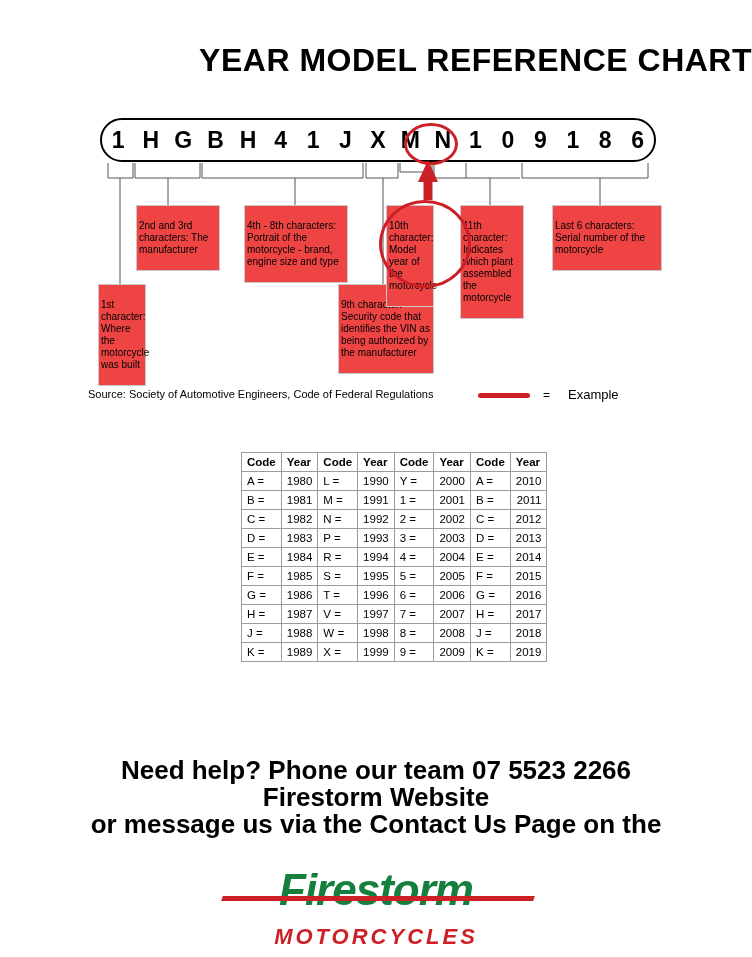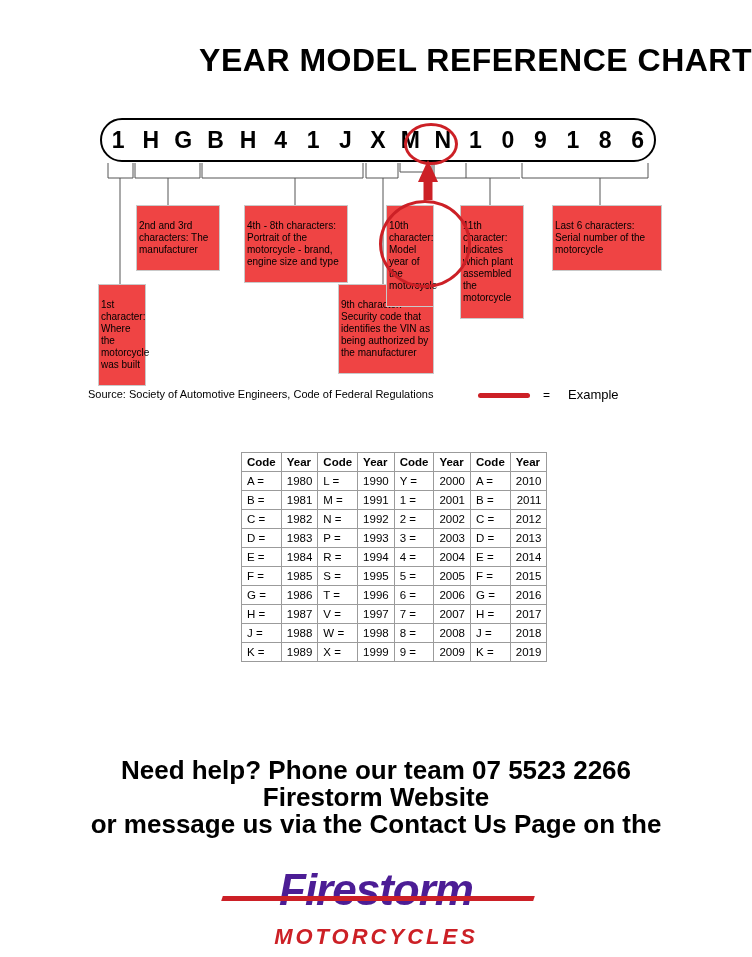--- a/index.html
+++ b/index.html
@@ -183,21 +183,21 @@
   }
   #logo-firestorm {
     position: absolute;
     left: 0;
     top: 8px;
     width: 360px;
     text-align: center;
     font-size: 44px;
     font-weight: bold;
     font-style: italic;
-    color: #4c1d95;
+    color: #15803d;
     letter-spacing: -1px;
     line-height: 44px;
   }
   #logo-moto {
     position: absolute;
     left: 0;
     top: 37px;
     width: 360px;
     text-align: center;
     font-size: 22px;

